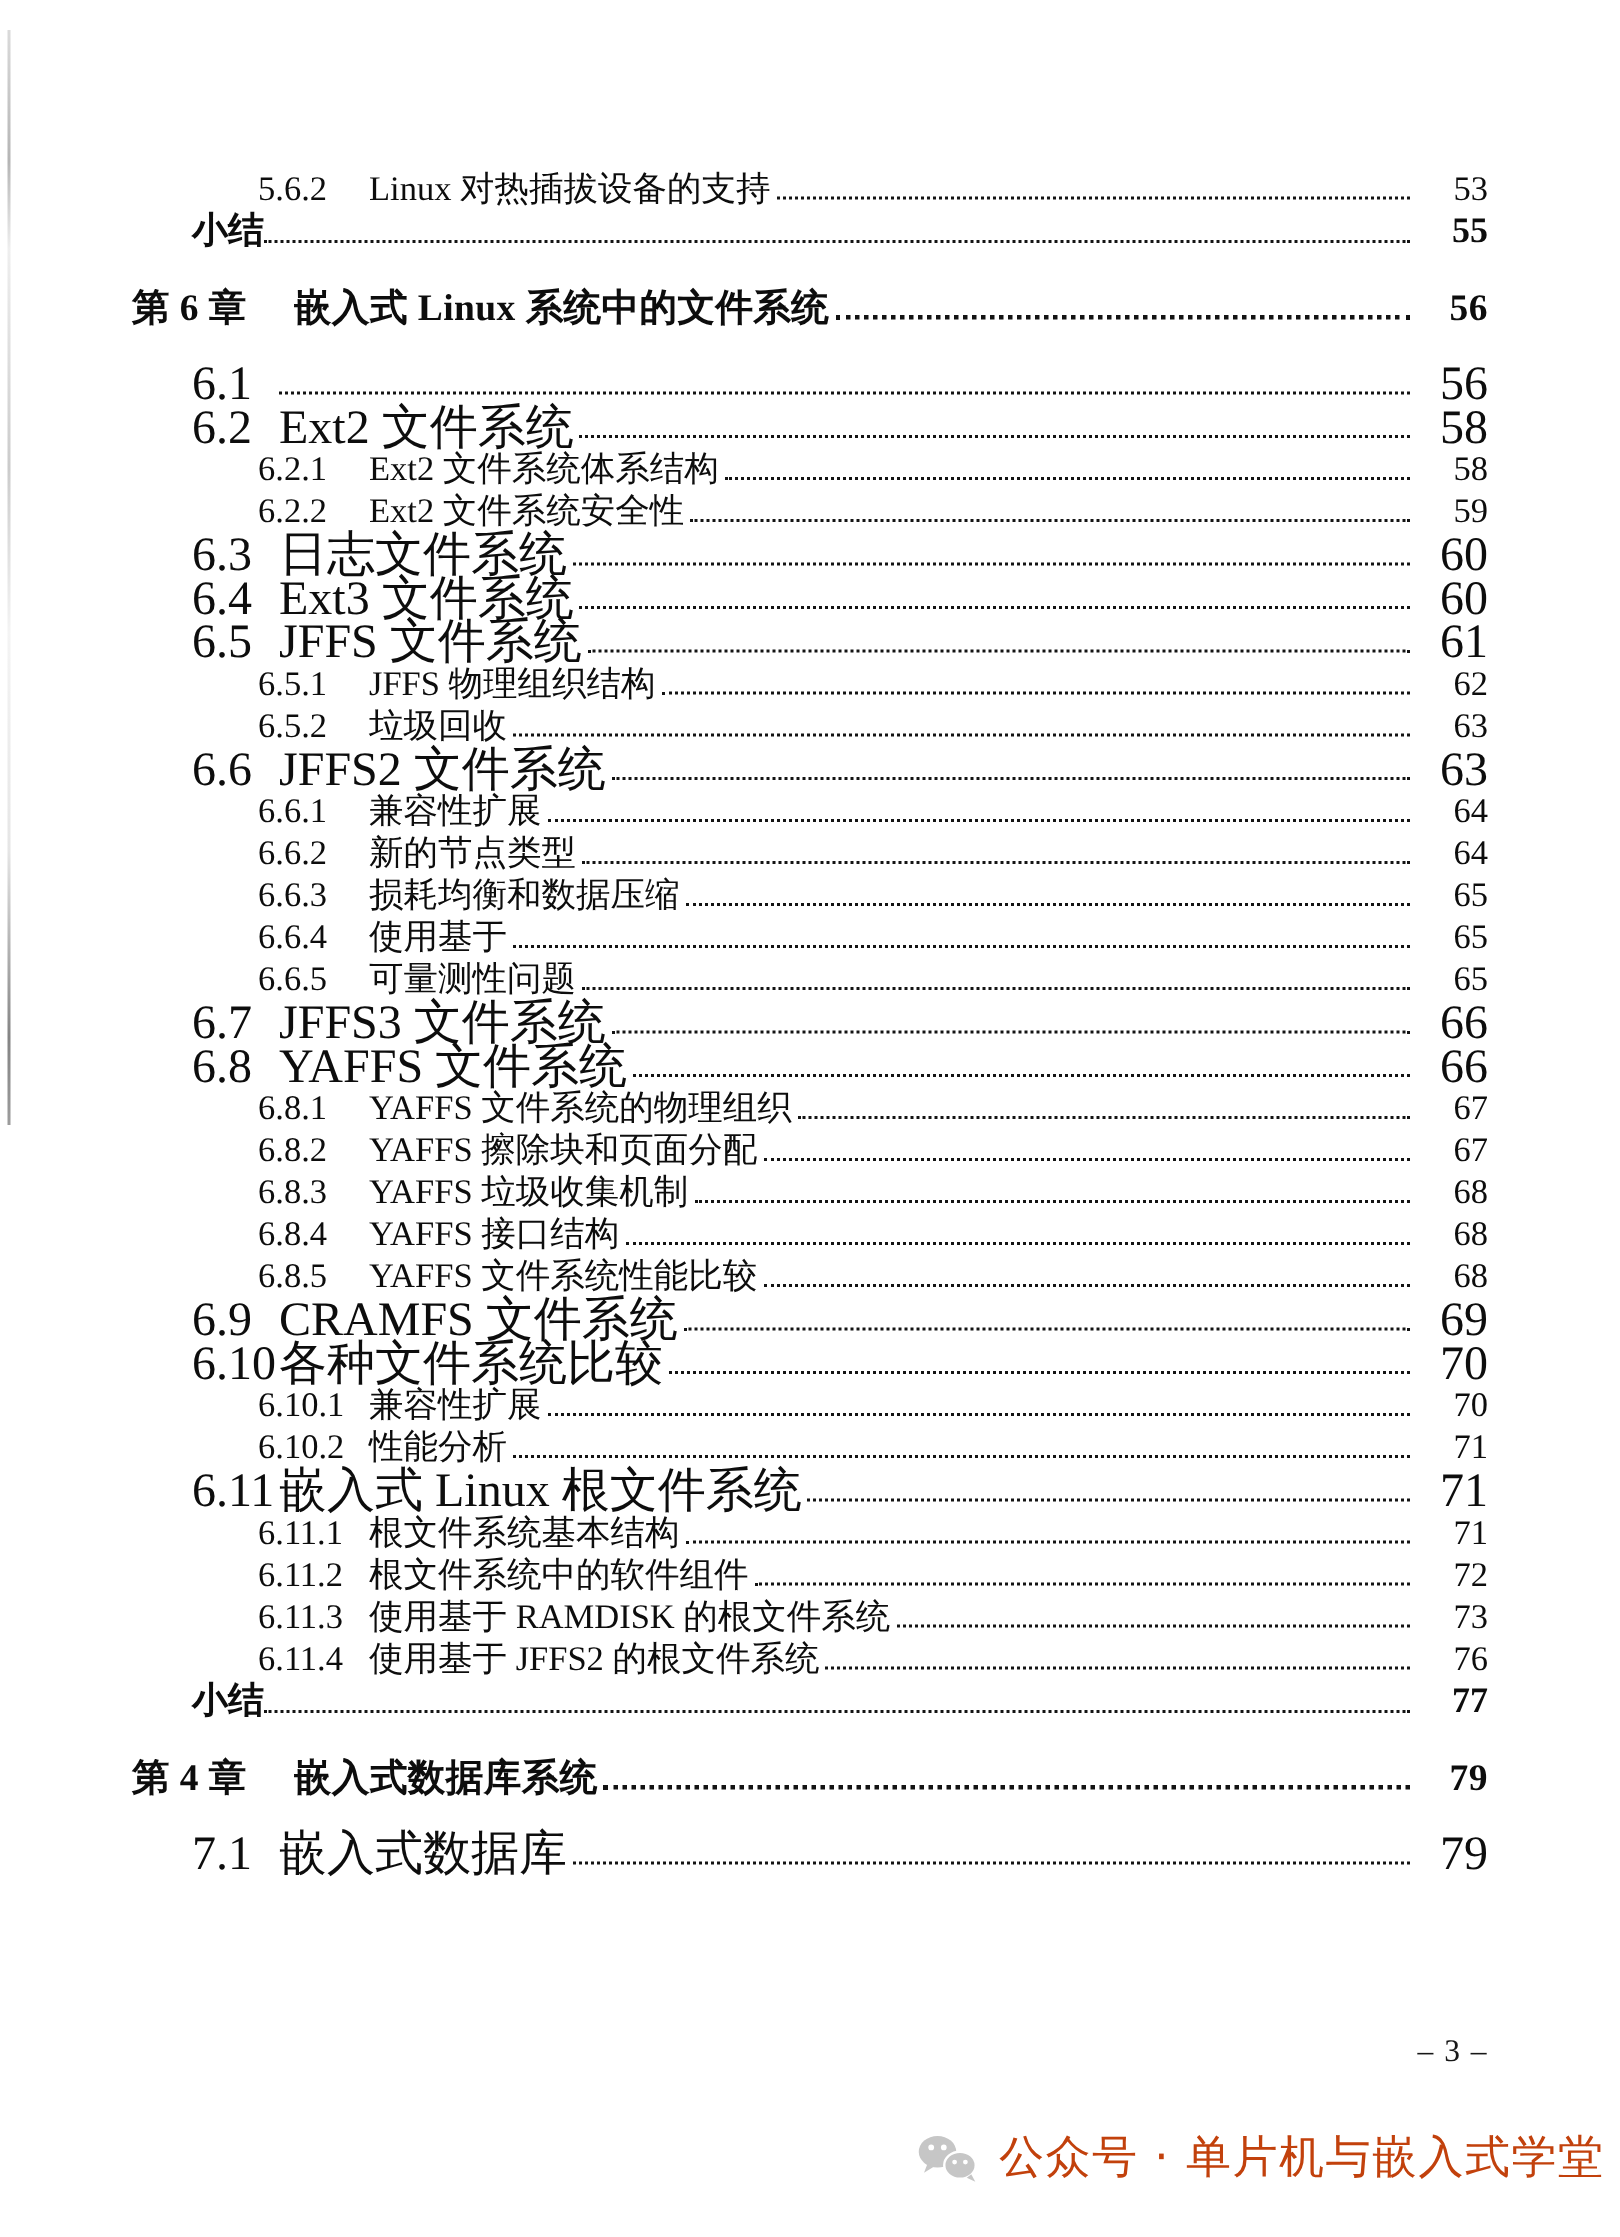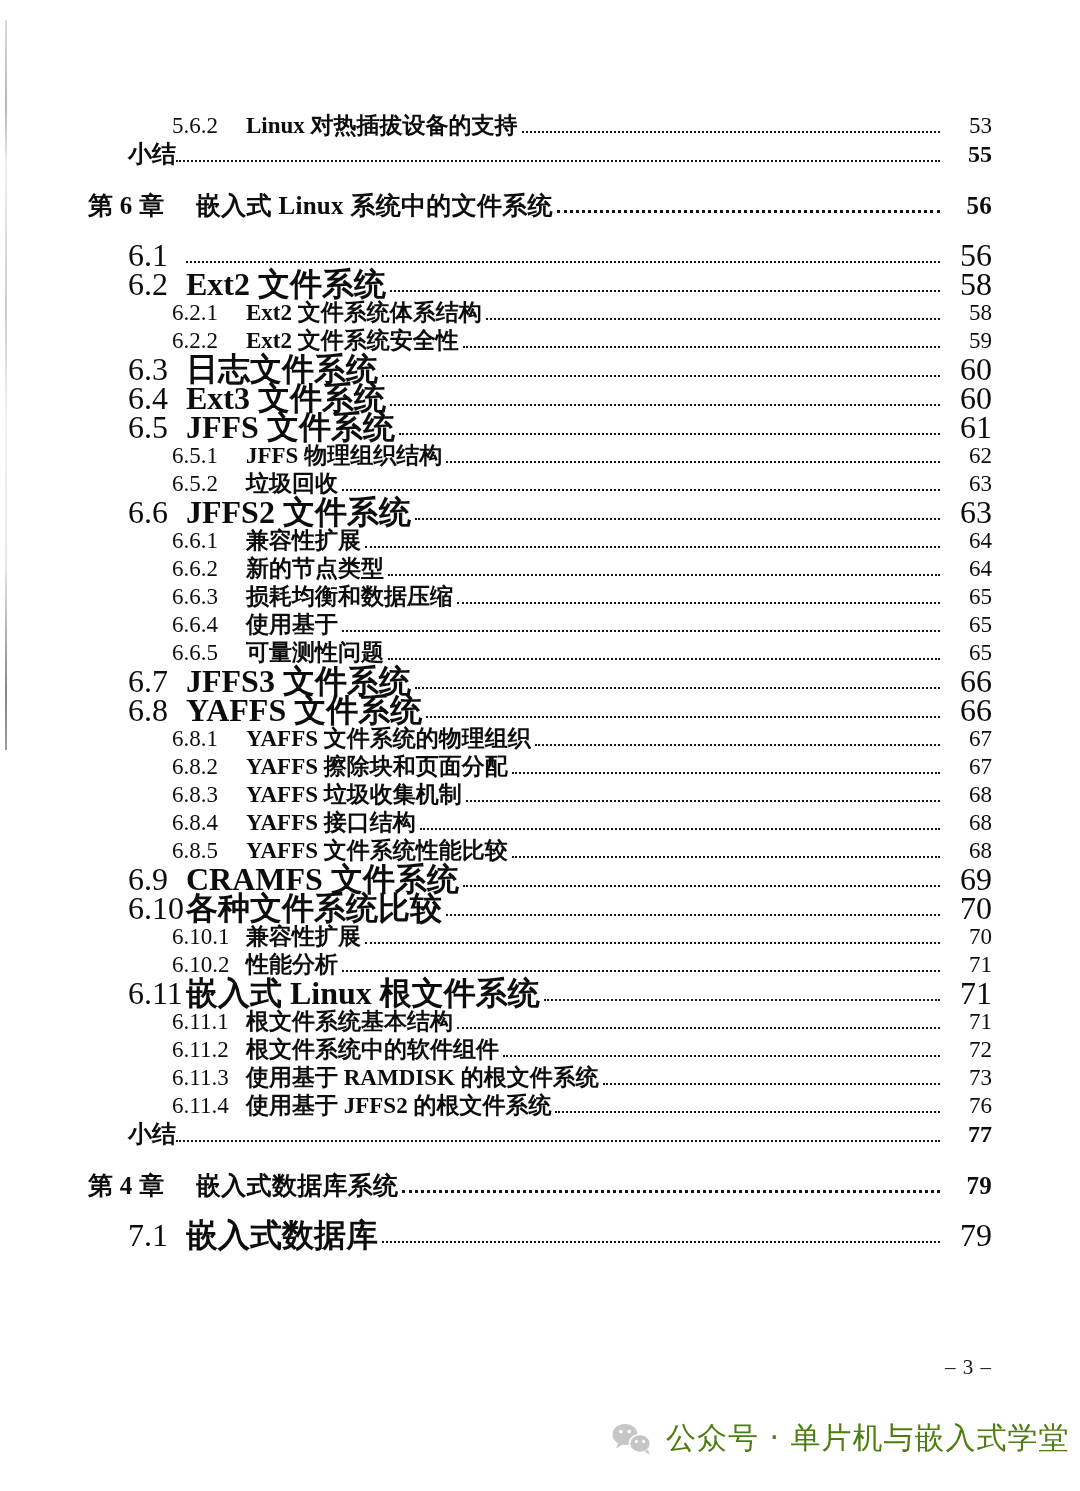--- a/index.html
+++ b/index.html
@@ -56,21 +56,20 @@
   }
 
   .num {
     flex: 0 0 auto;
     text-align: left;
   }
 
   .title {
     flex: 0 0 auto;
     padding-right: 4px;
-    font-weight: bold;
   }
 
   .leader {
     flex: 1 1 auto;
     border-bottom: 2.5px dotted #131313;
     margin: 0 2px 7px 0;
     min-width: 10px;
     height: 1px;
   }
 
@@ -143,21 +142,21 @@
   }
 
   
   .watermark {
     position: absolute;
     left: 612px;
     top: 1418px;
     display: flex;
     align-items: center;
     gap: 14px;
-    color: #4d7c0f;
+    color: #c2410c;
     font-family: "DejaVu Sans", "Liberation Sans", sans-serif;
     font-size: 30px;
     letter-spacing: 1px;
   }
   .wm-icon {
     width: 40px;
     height: 34px;
     display: block;
   }
 </style>

